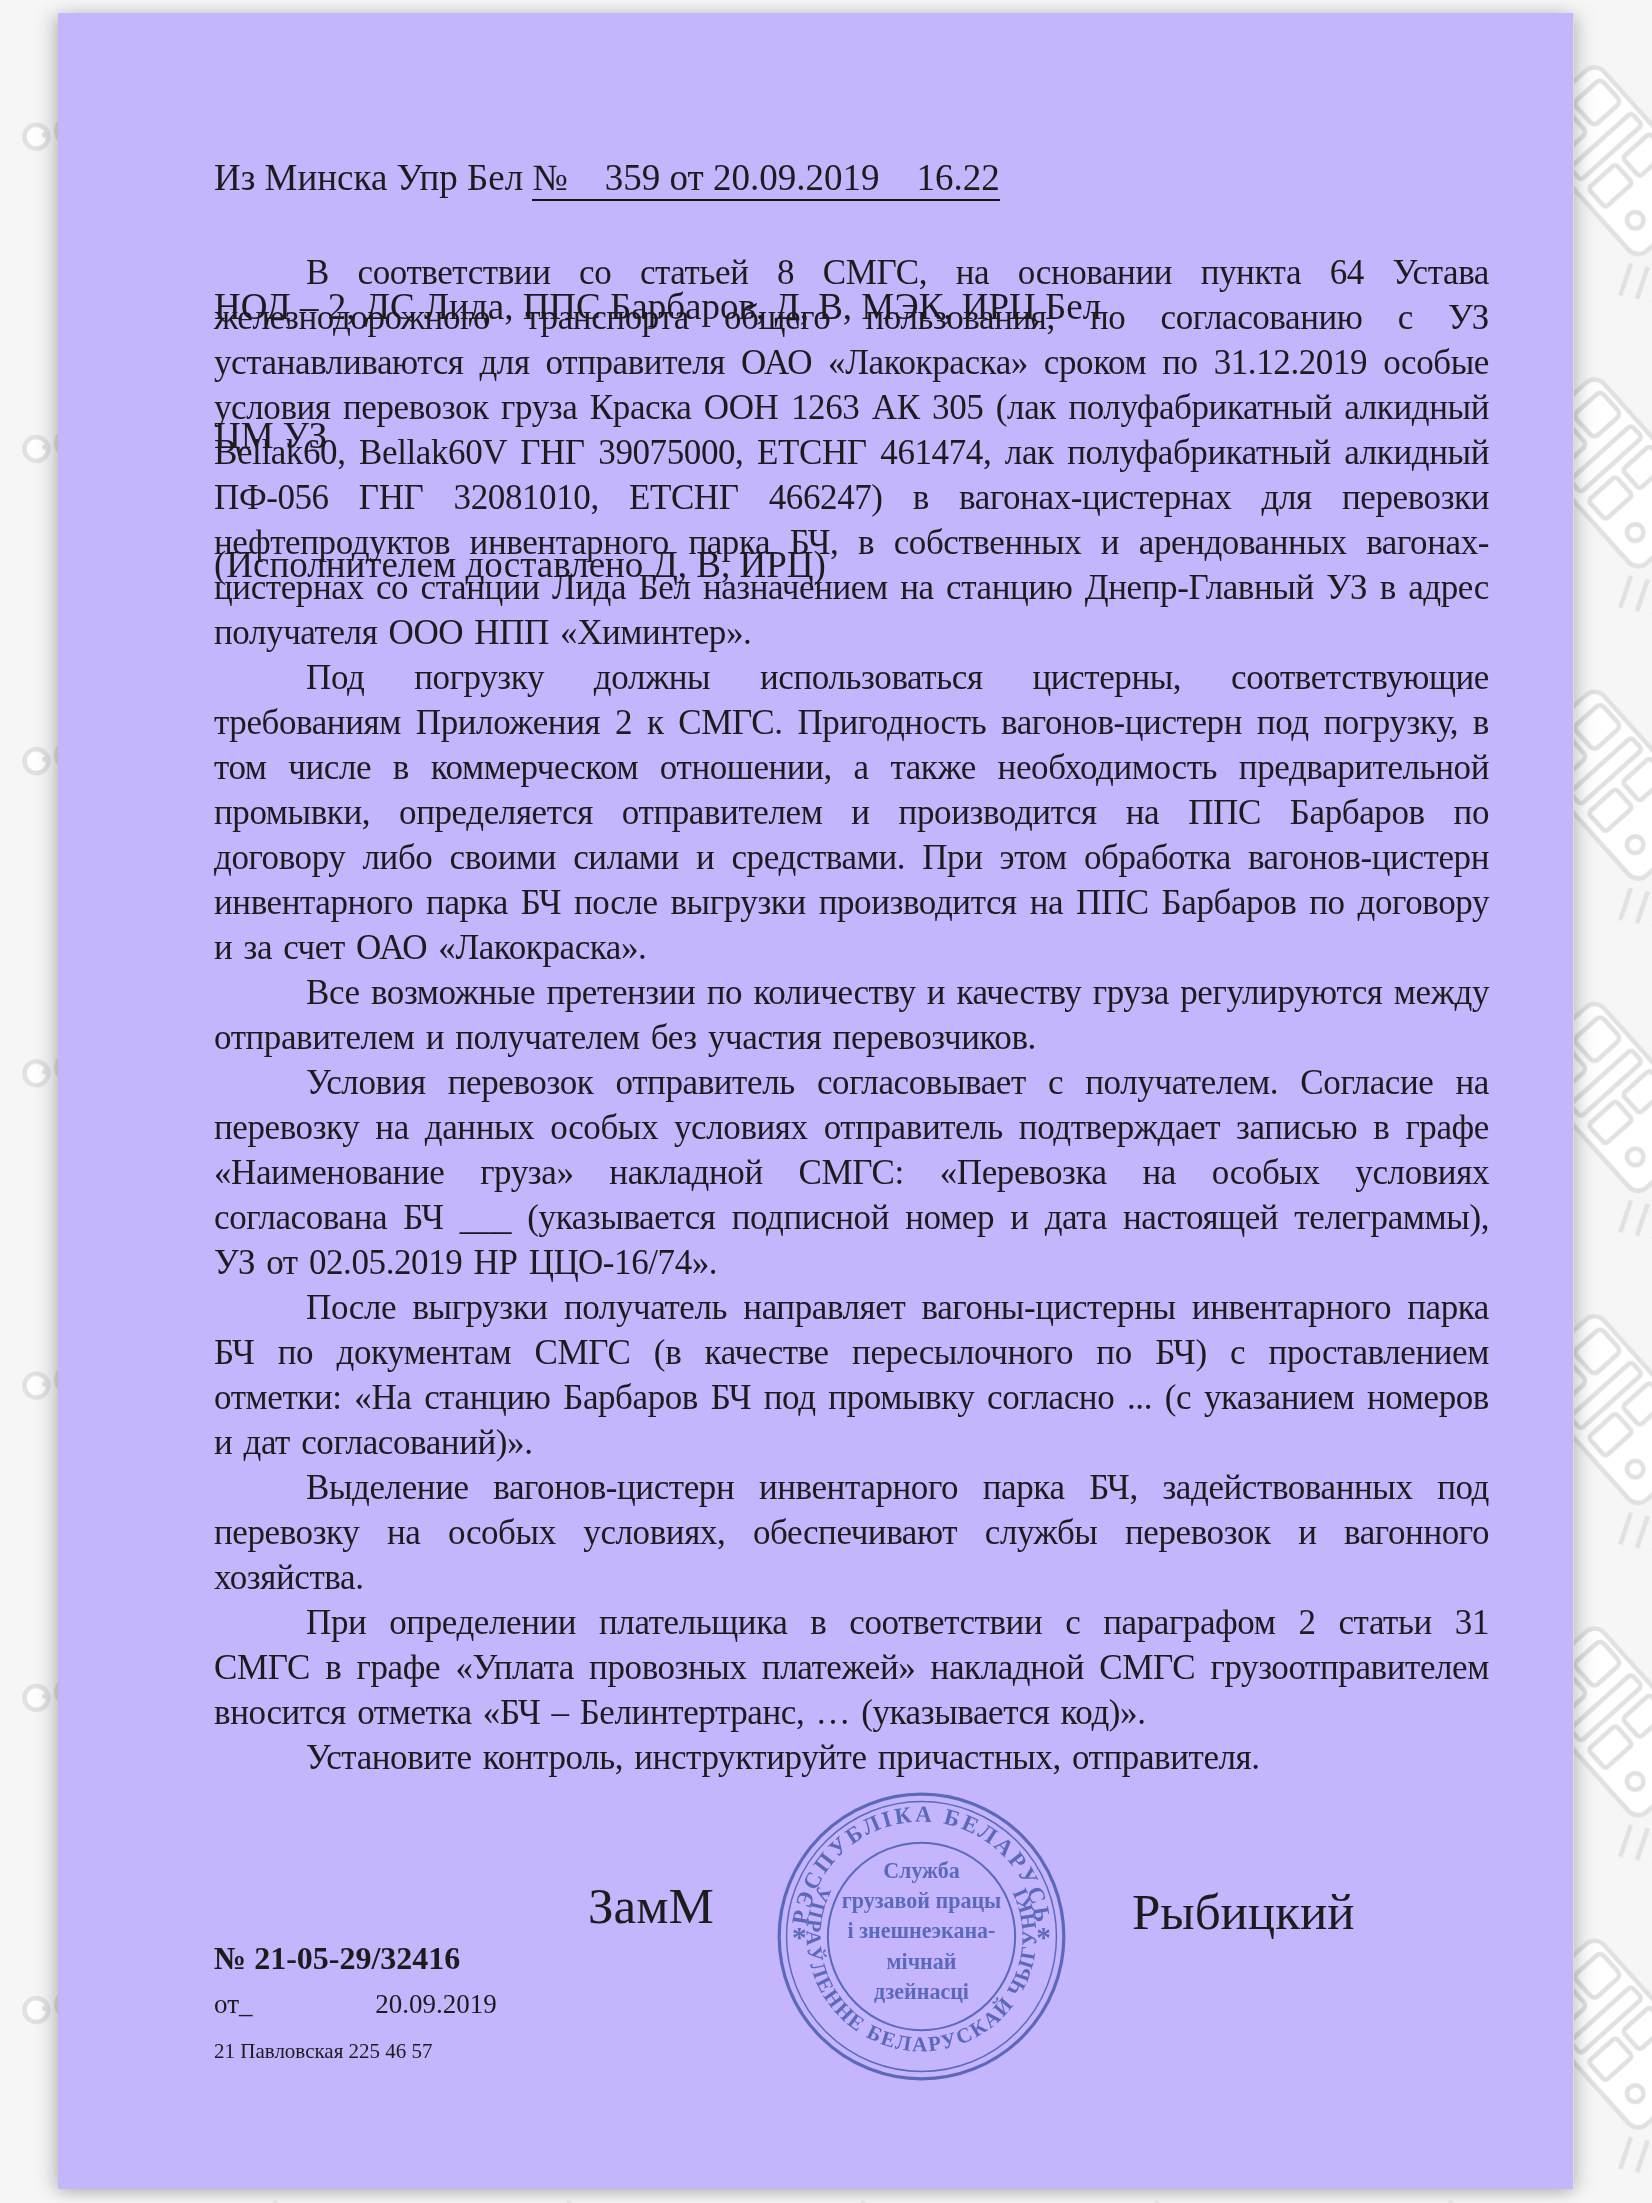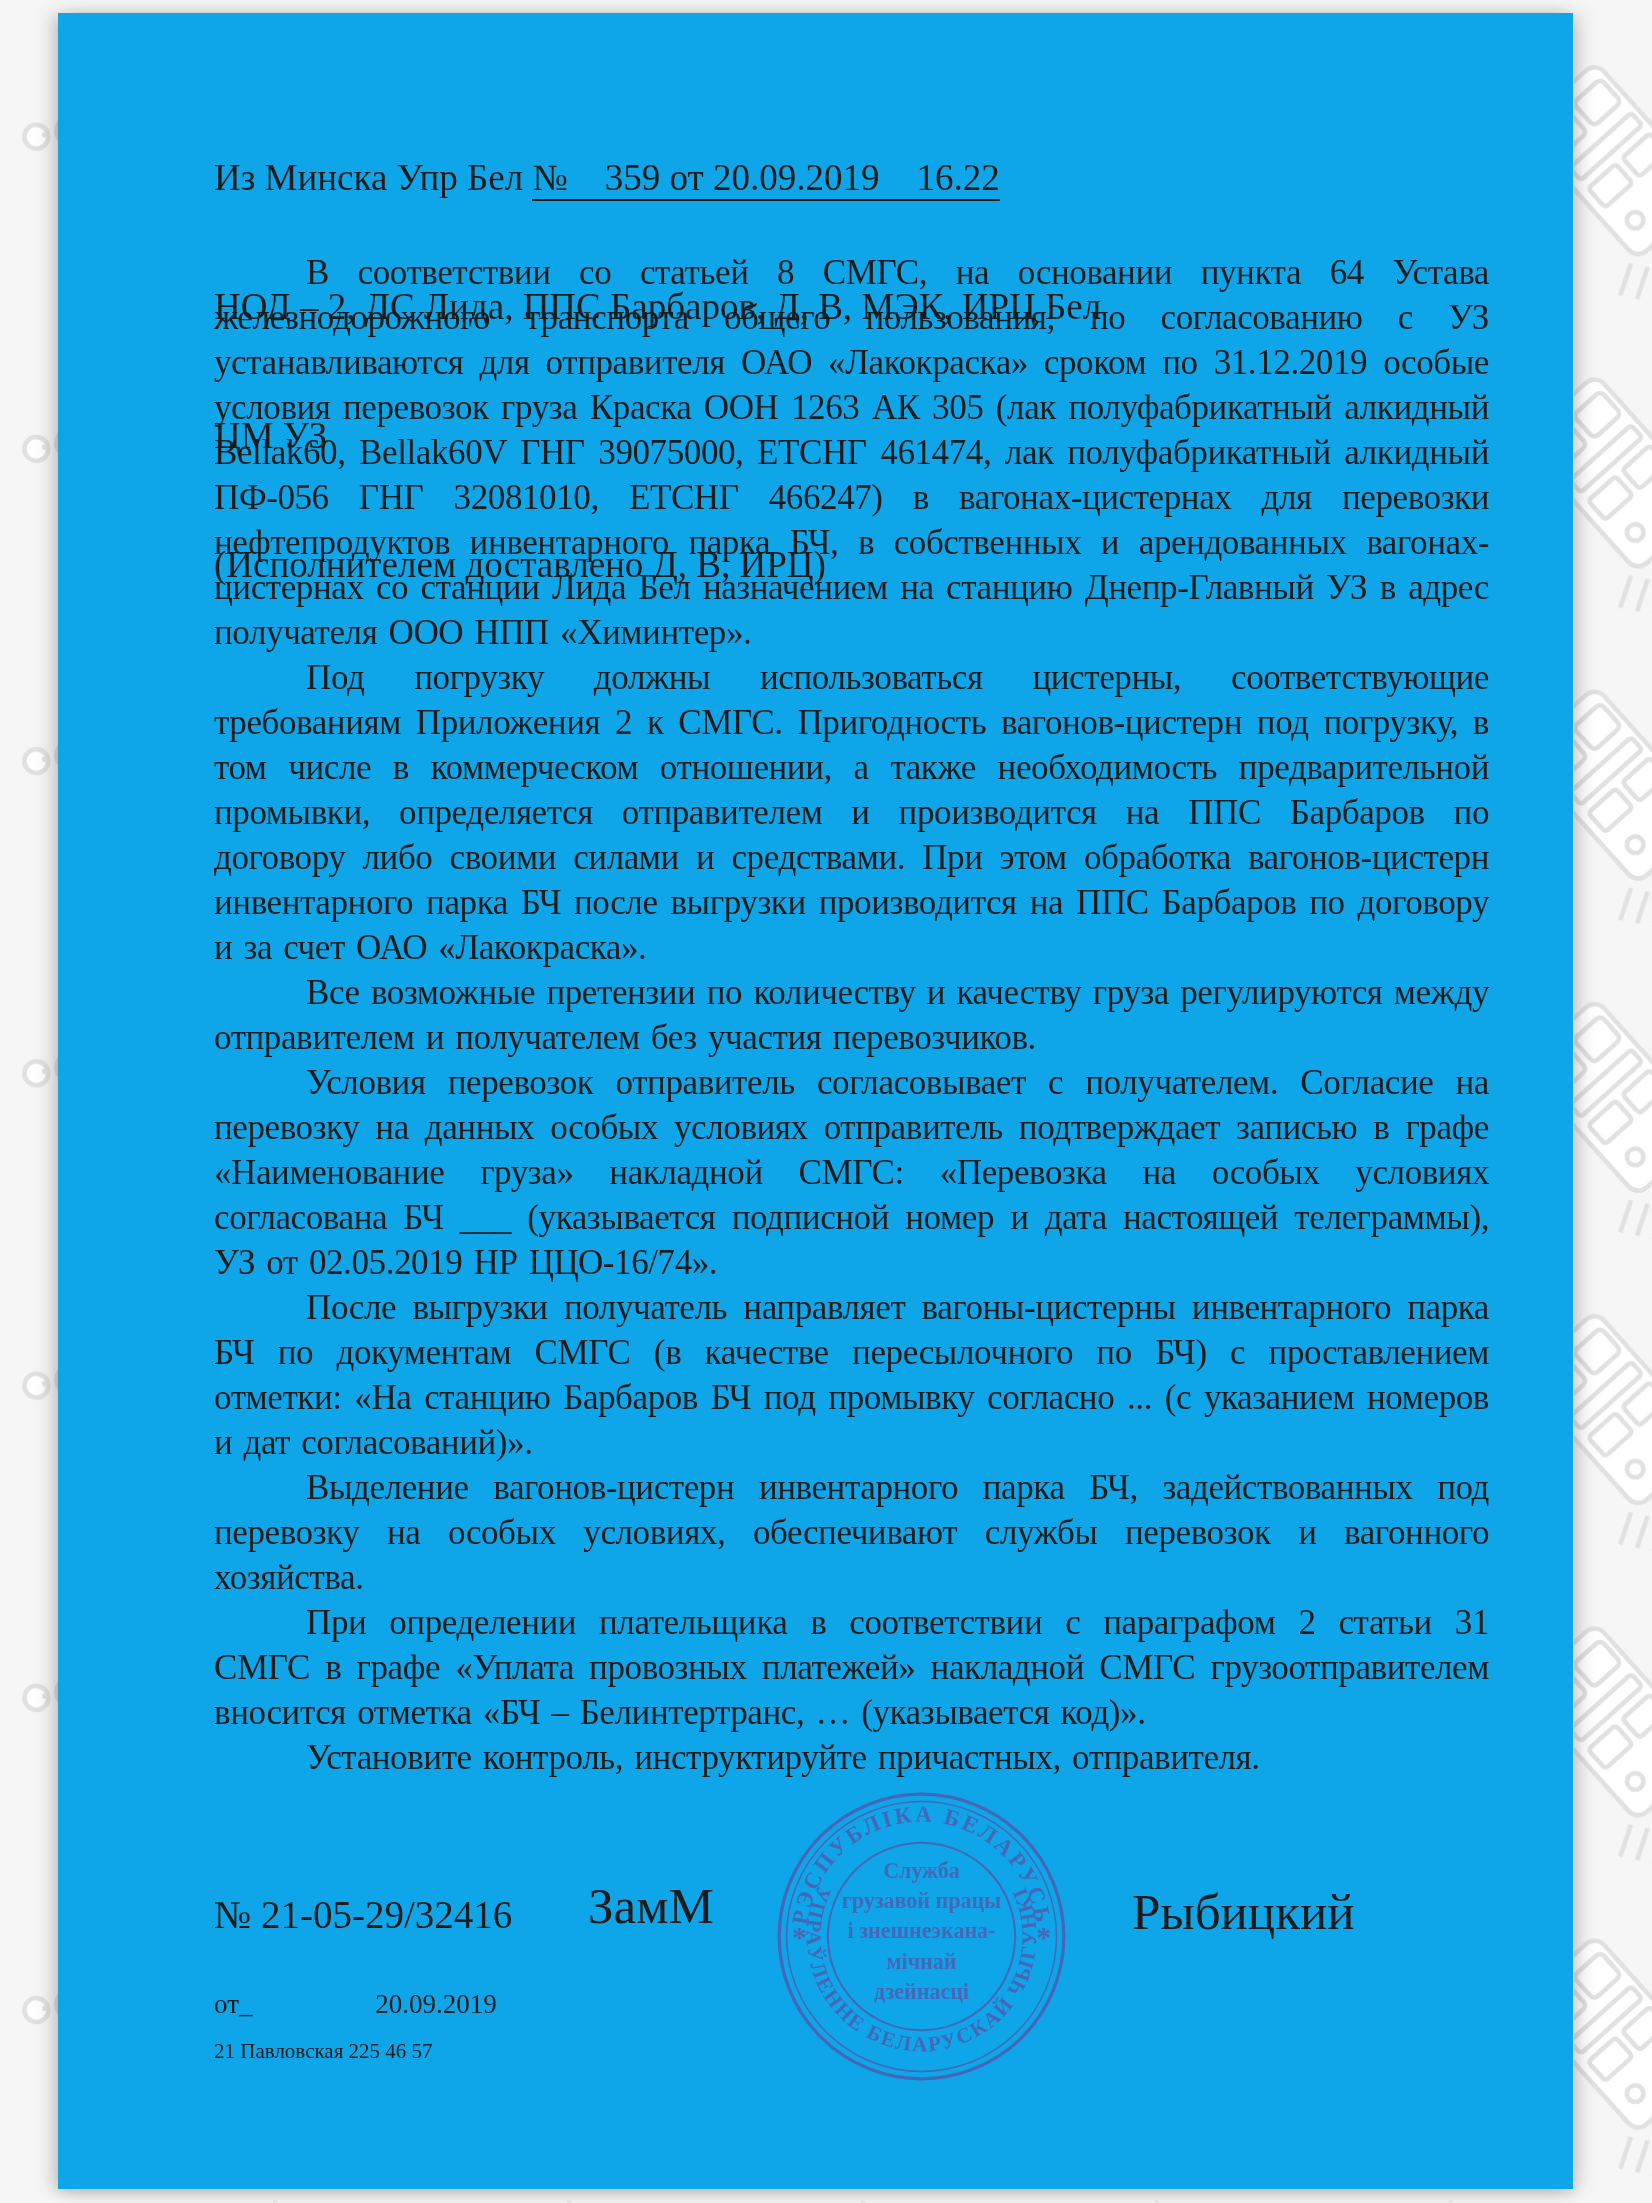--- a/index.html
+++ b/index.html
@@ -5,39 +5,39 @@
   html,body{margin:0;padding:0;}
   body{
     width:1653px;height:2204px;position:relative;overflow:hidden;
     background:#f6f6f6;
     font-family:"Liberation Serif","DejaVu Serif",serif;
     color:#1c1c1c;
   }
   .bg-pattern{position:absolute;left:0;top:0;width:1653px;height:2204px;}
   .page{
     position:absolute;left:58px;top:13px;width:1515px;height:2176px;
-    background:#0ea5e9;
+    background:#c4b5fd;
     box-shadow:-9.2px 0 16.5px rgba(0,0,0,0.13), 9.2px 0 16.5px rgba(0,0,0,0.10), 0 5.5px 13px rgba(0,0,0,0.12);
     border-right:0.9px solid #dcdcdc;
   }
   .doc-header{
     position:absolute;left:156px;top:57px;width:1157px;
     font-size:37px;line-height:43px;white-space:pre-wrap;
   }
   .uline{border-bottom:2.8px solid #151515;padding-bottom:0.9px;white-space:pre-wrap;}
   .doc-body{position:absolute;left:156px;top:237px;width:1275px;}
   .doc-body p{
     margin:0;font-size:35px;line-height:45px;letter-spacing:-0.4px;
     text-align:justify;text-align-last:left;text-indent:92px;word-spacing:2.8px;
   }
   .sig{position:absolute;font-size:51px;}
   .sig-left{left:530px;top:1864px;}
   .sig-right{left:1074px;top:1870px;text-align:right;}
   .stamp{position:absolute;left:712px;top:1772px;width:303px;height:303px;opacity:0.88;}
-  .footer-num{position:absolute;left:156px;top:1879px;font-size:39px;}
+  .footer-num{position:absolute;left:156px;top:1927px;font-size:32px;font-weight:bold;}
   .footer-date{position:absolute;left:156px;top:1976px;font-size:27px;}
   .footer-date .fu{letter-spacing:1.8px;}
   .footer-date .fdt{margin-left:121px;}
   .footer-contact{position:absolute;left:156px;top:2026px;font-size:21px;}
 </style>
 </head>
 <body>
 
 <svg class="bg-pattern" xmlns="http://www.w3.org/2000/svg" viewBox="0 0 1800 2400" width="1653" height="2204">
   <defs>

